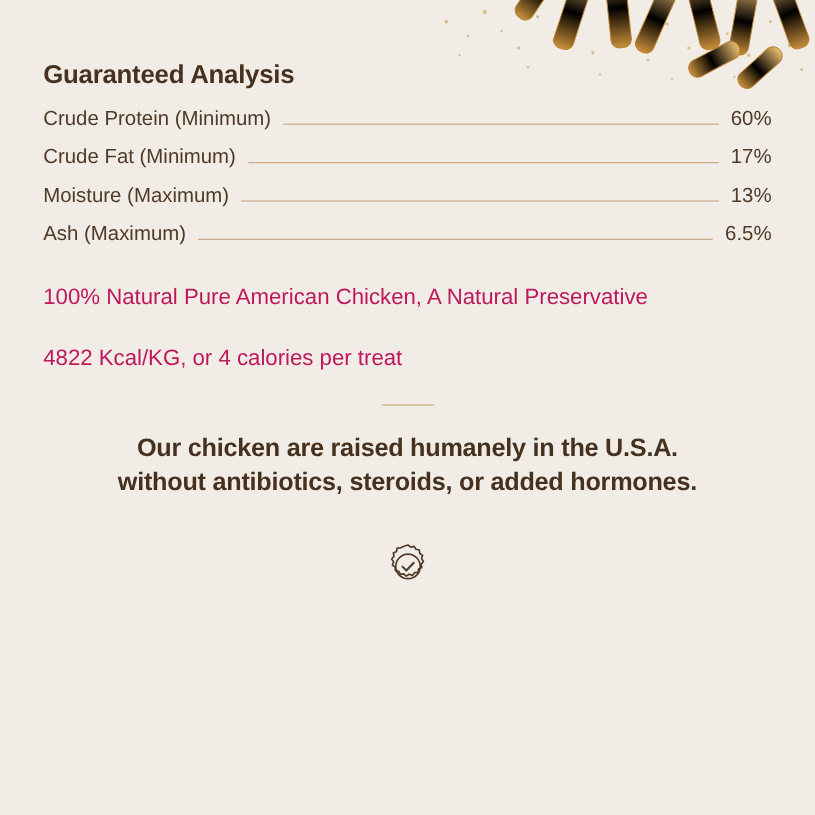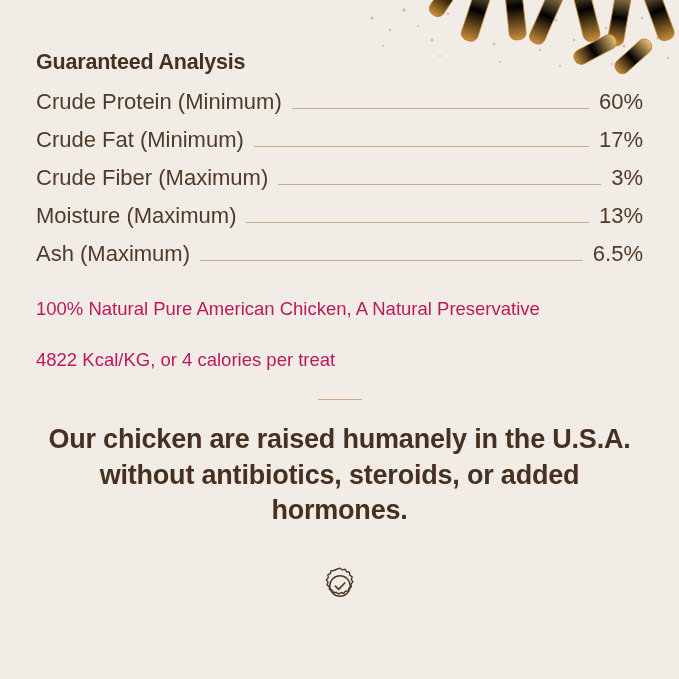--- a/index.html
+++ b/index.html
@@ -44,21 +44,21 @@
 
   
   .analysis-list {
     margin: 0 0 30px 0;
     padding: 0;
     list-style: none;
   }
   .analysis-row {
     display: flex;
     align-items: baseline;
-    font-size: 22px;
+    font-size: 17px;
     color: #4f3a28;
     margin-bottom: 12px;
     white-space: nowrap;
   }
   .analysis-row:last-child { margin-bottom: 0; }
   .analysis-label { flex: 0 0 auto; }
   .leader {
     flex: 1 1 auto;
     height: 1px;
     background: #c9ab8a;
@@ -80,21 +80,21 @@
   .mini-divider {
     width: 44px;
     height: 1px;
     background: #c9ab8a;
     margin: 18px auto 22px auto;
   }
 
   
   .claim {
     text-align: center;
-    font-size: 27px;
+    font-size: 21px;
     font-weight: bold;
     line-height: 1.32;
     color: #46301f;
     letter-spacing: -0.2px;
     margin: 0 auto;
     max-width: 600px;
   }
 
   
   .seal-wrap {
@@ -166,25 +166,20 @@
         <span class="analysis-label">Crude Protein (Minimum)</span>
         <span class="leader"></span>
         <span class="analysis-value">60%</span>
       </li>
       <li class="analysis-row">
         <span class="analysis-label">Crude Fat (Minimum)</span>
         <span class="leader"></span>
         <span class="analysis-value">17%</span>
       </li>
       <li class="analysis-row">
-        <span class="analysis-label">Crude Fiber (Maximum)</span>
-        <span class="leader"></span>
-        <span class="analysis-value">3%</span>
-      </li>
-      <li class="analysis-row">
         <span class="analysis-label">Moisture (Maximum)</span>
         <span class="leader"></span>
         <span class="analysis-value">13%</span>
       </li>
       <li class="analysis-row">
         <span class="analysis-label">Ash (Maximum)</span>
         <span class="leader"></span>
         <span class="analysis-value">6.5%</span>
       </li>
     </ul>

